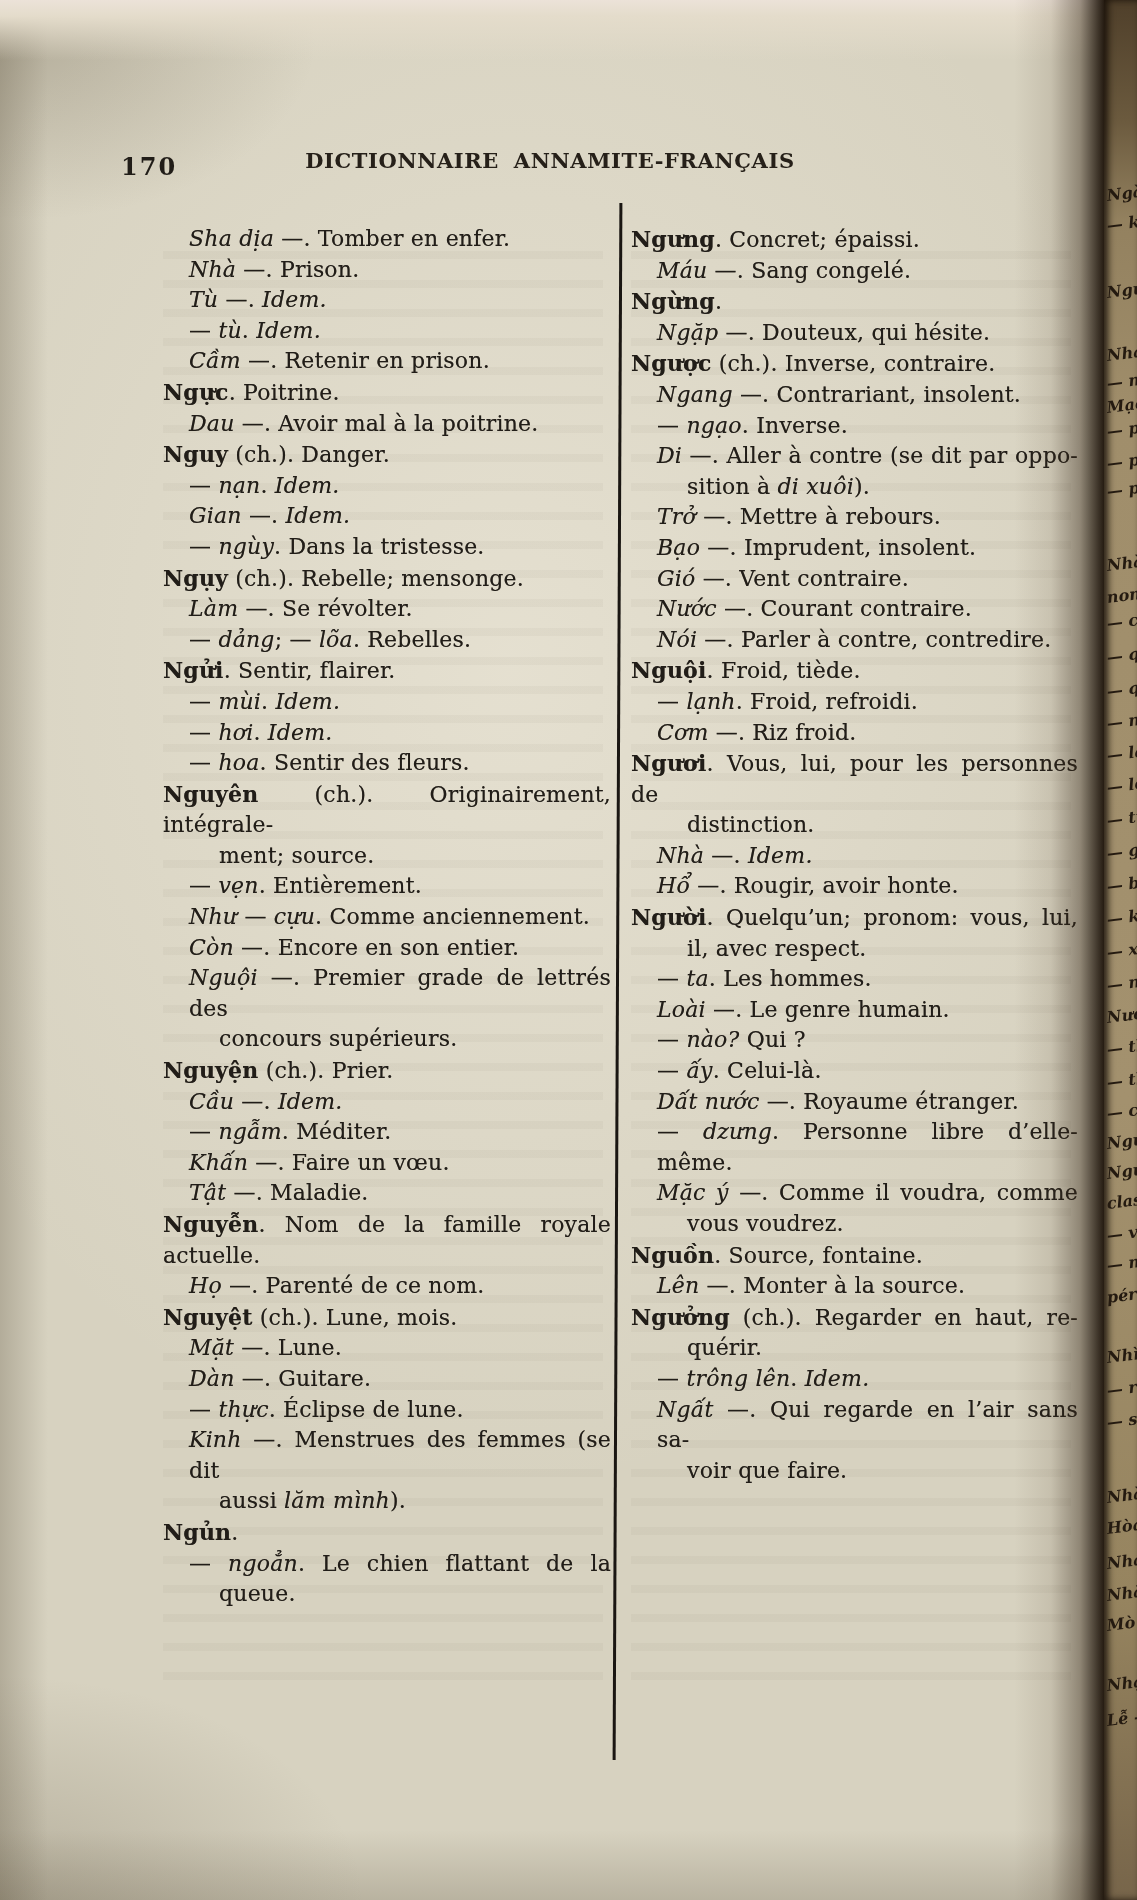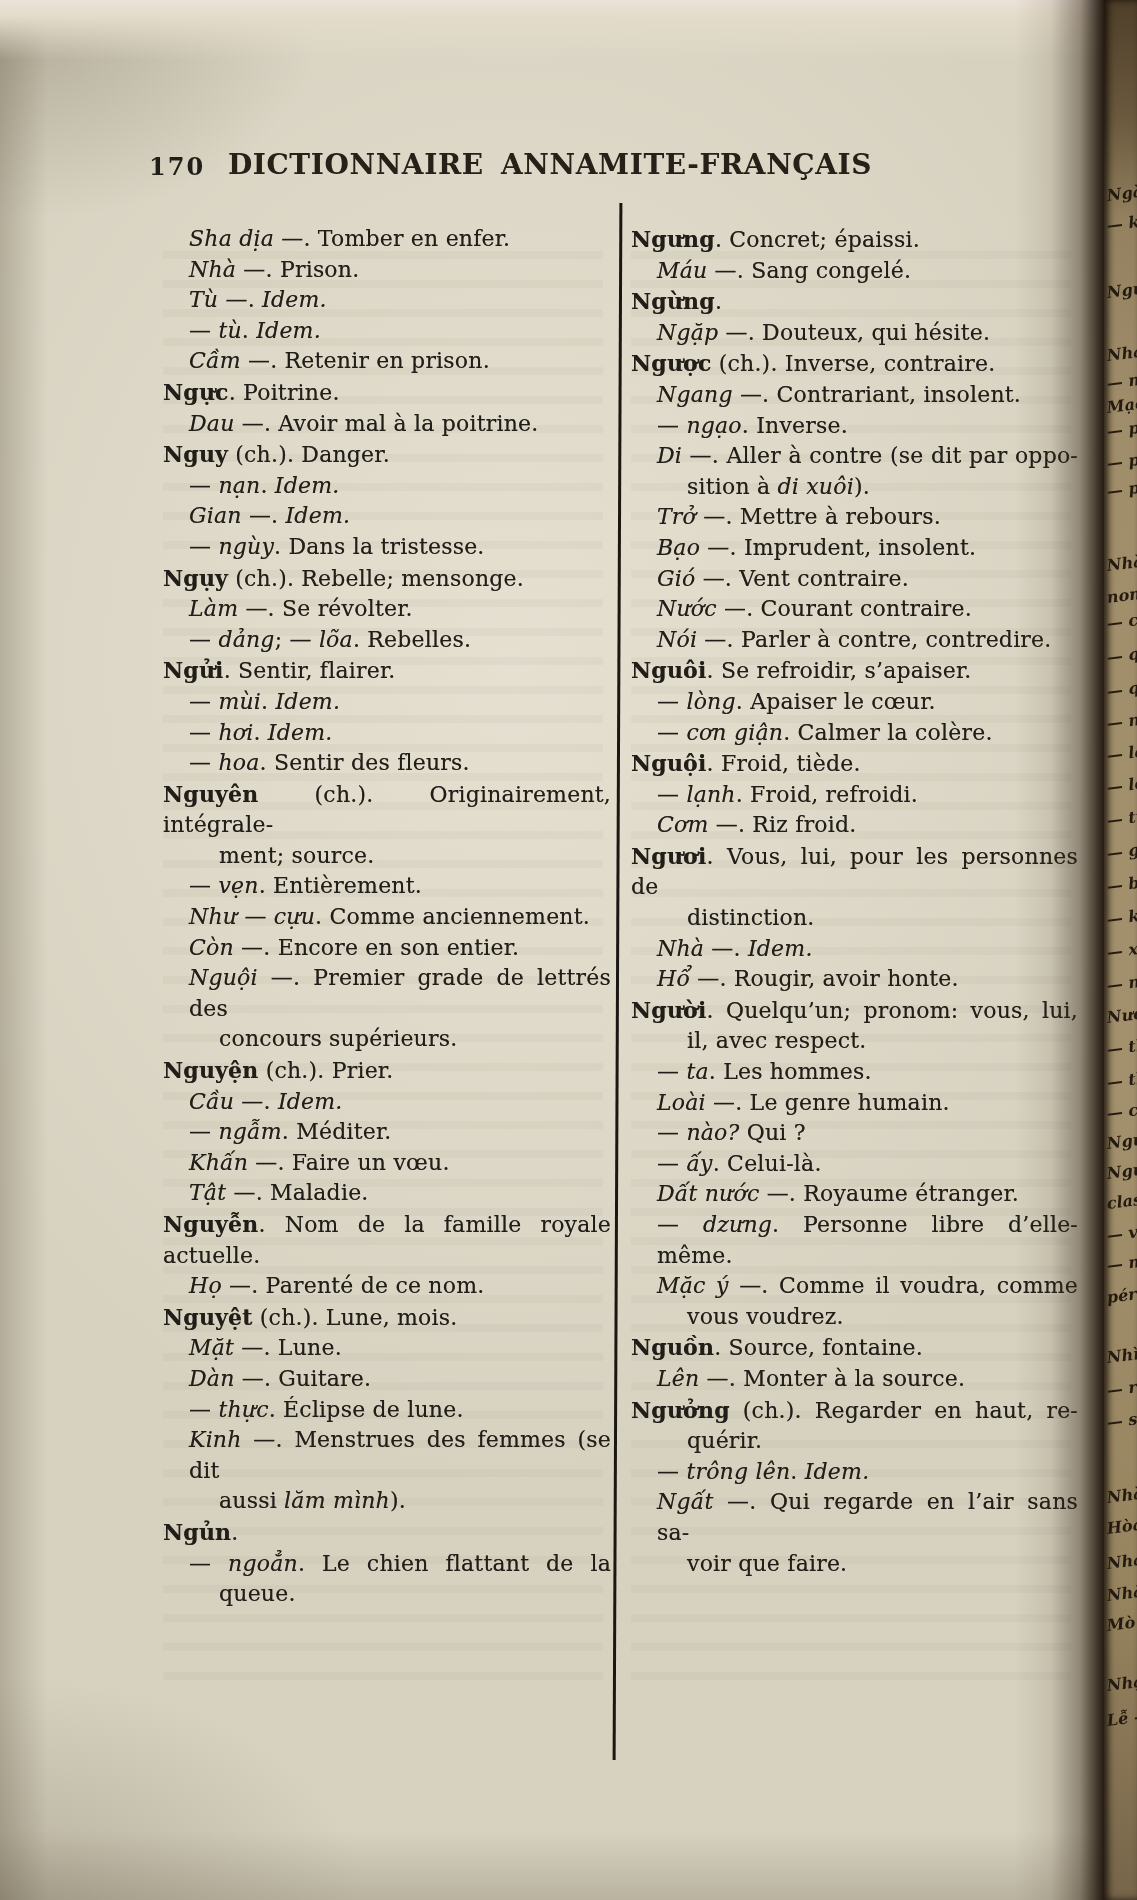--- a/index.html
+++ b/index.html
@@ -8,23 +8,23 @@
     background:
       linear-gradient(180deg,#ece2d8 0,#e4dccb 16px,rgba(228,220,203,0) 60px),
       linear-gradient(90deg,rgba(95,85,65,.30) 0,rgba(95,85,65,0) 48px),
       radial-gradient(420px 260px at 2% 2%,rgba(105,95,75,.30),transparent 70%),
       radial-gradient(520px 320px at 0% 100%,rgba(105,95,75,.30),transparent 70%),
       linear-gradient(0deg,rgba(95,85,65,.25) 0,rgba(95,85,65,0) 70px),
       radial-gradient(900px 1100px at 45% 35%,rgba(238,233,219,.6),transparent 75%),
       #d7d2c0;
     font-family:"DejaVu Serif","Liberation Serif",serif;color:#211d18;
   }
-  .pagenum{position:absolute;left:149px;top:152px;font-size:24px;font-weight:bold;letter-spacing:2px;}
+  .pagenum{position:absolute;left:121px;top:152px;font-size:24px;font-weight:bold;letter-spacing:2px;}
   .header{position:absolute;left:60px;width:980px;top:148px;text-align:center;
-    font-size:28px;font-weight:bold;letter-spacing:.6px;word-spacing:7px;color:#262019;}
+    font-size:21px;font-weight:bold;letter-spacing:.6px;word-spacing:7px;color:#262019;}
   .rule{position:absolute;left:616px;top:203px;width:3px;height:1557px;background:#1a1612;transform:rotate(.25deg);}
   .col{position:absolute;top:224px;font-size:22px;line-height:30.6px;letter-spacing:.2px;}
   .col-left{left:163px;width:448px;}
   .col-right{left:631px;width:447px;}
   .entry{}
   .entry:first-child{margin-top:0;}
   .line{white-space:nowrap;text-shadow:0 0 .5px rgba(33,27,20,.55);}
   .line.i1{padding-left:26px;}
   .line.i2{padding-left:56px;}
   .line.just{white-space:normal;text-align:justify;text-align-last:justify;}
@@ -125,25 +125,20 @@
         <div class="line i0"><span class="s-h">Ngược</span><span class="s-r"> (ch.). Inverse, contraire.</span></div>
         <div class="line i1"><span class="s-i">Ngang</span><span class="s-r"> —. Contrariant, insolent.</span></div>
         <div class="line i1"><span class="s-r">— </span><span class="s-i">ngạo</span><span class="s-r">. Inverse.</span></div>
         <div class="line i1 just"><span class="s-i">Di</span><span class="s-r"> —. Aller à contre (se dit par oppo-</span></div>
         <div class="line i2"><span class="s-r">sition à </span><span class="s-i">di xuôi</span><span class="s-r">).</span></div>
         <div class="line i1"><span class="s-i">Trở</span><span class="s-r"> —. Mettre à rebours.</span></div>
         <div class="line i1"><span class="s-i">Bạo</span><span class="s-r"> —. Imprudent, insolent.</span></div>
         <div class="line i1"><span class="s-i">Gió</span><span class="s-r"> —. Vent contraire.</span></div>
         <div class="line i1"><span class="s-i">Nước</span><span class="s-r"> —. Courant contraire.</span></div>
         <div class="line i1"><span class="s-i">Nói</span><span class="s-r"> —. Parler à contre, contredire.</span></div>
-      </div>
-      <div class="entry">
-        <div class="line i0"><span class="s-h">Nguôi</span><span class="s-r">. Se refroidir, s’apaiser.</span></div>
-        <div class="line i1"><span class="s-r">— </span><span class="s-i">lòng</span><span class="s-r">. Apaiser le cœur.</span></div>
-        <div class="line i1"><span class="s-r">— </span><span class="s-i">cơn giận</span><span class="s-r">. Calmer la colère.</span></div>
       </div>
       <div class="entry">
         <div class="line i0"><span class="s-h">Nguội</span><span class="s-r">. Froid, tiède.</span></div>
         <div class="line i1"><span class="s-r">— </span><span class="s-i">lạnh</span><span class="s-r">. Froid, refroidi.</span></div>
         <div class="line i1"><span class="s-i">Cơm</span><span class="s-r"> —. Riz froid.</span></div>
       </div>
       <div class="entry">
         <div class="line i0 just"><span class="s-h">Ngươi</span><span class="s-r">. Vous, lui, pour les personnes de</span></div>
         <div class="line i2"><span class="s-r">distinction.</span></div>
         <div class="line i1"><span class="s-i">Nhà</span><span class="s-r"> —. </span><span class="s-i">Idem.</span></div>

